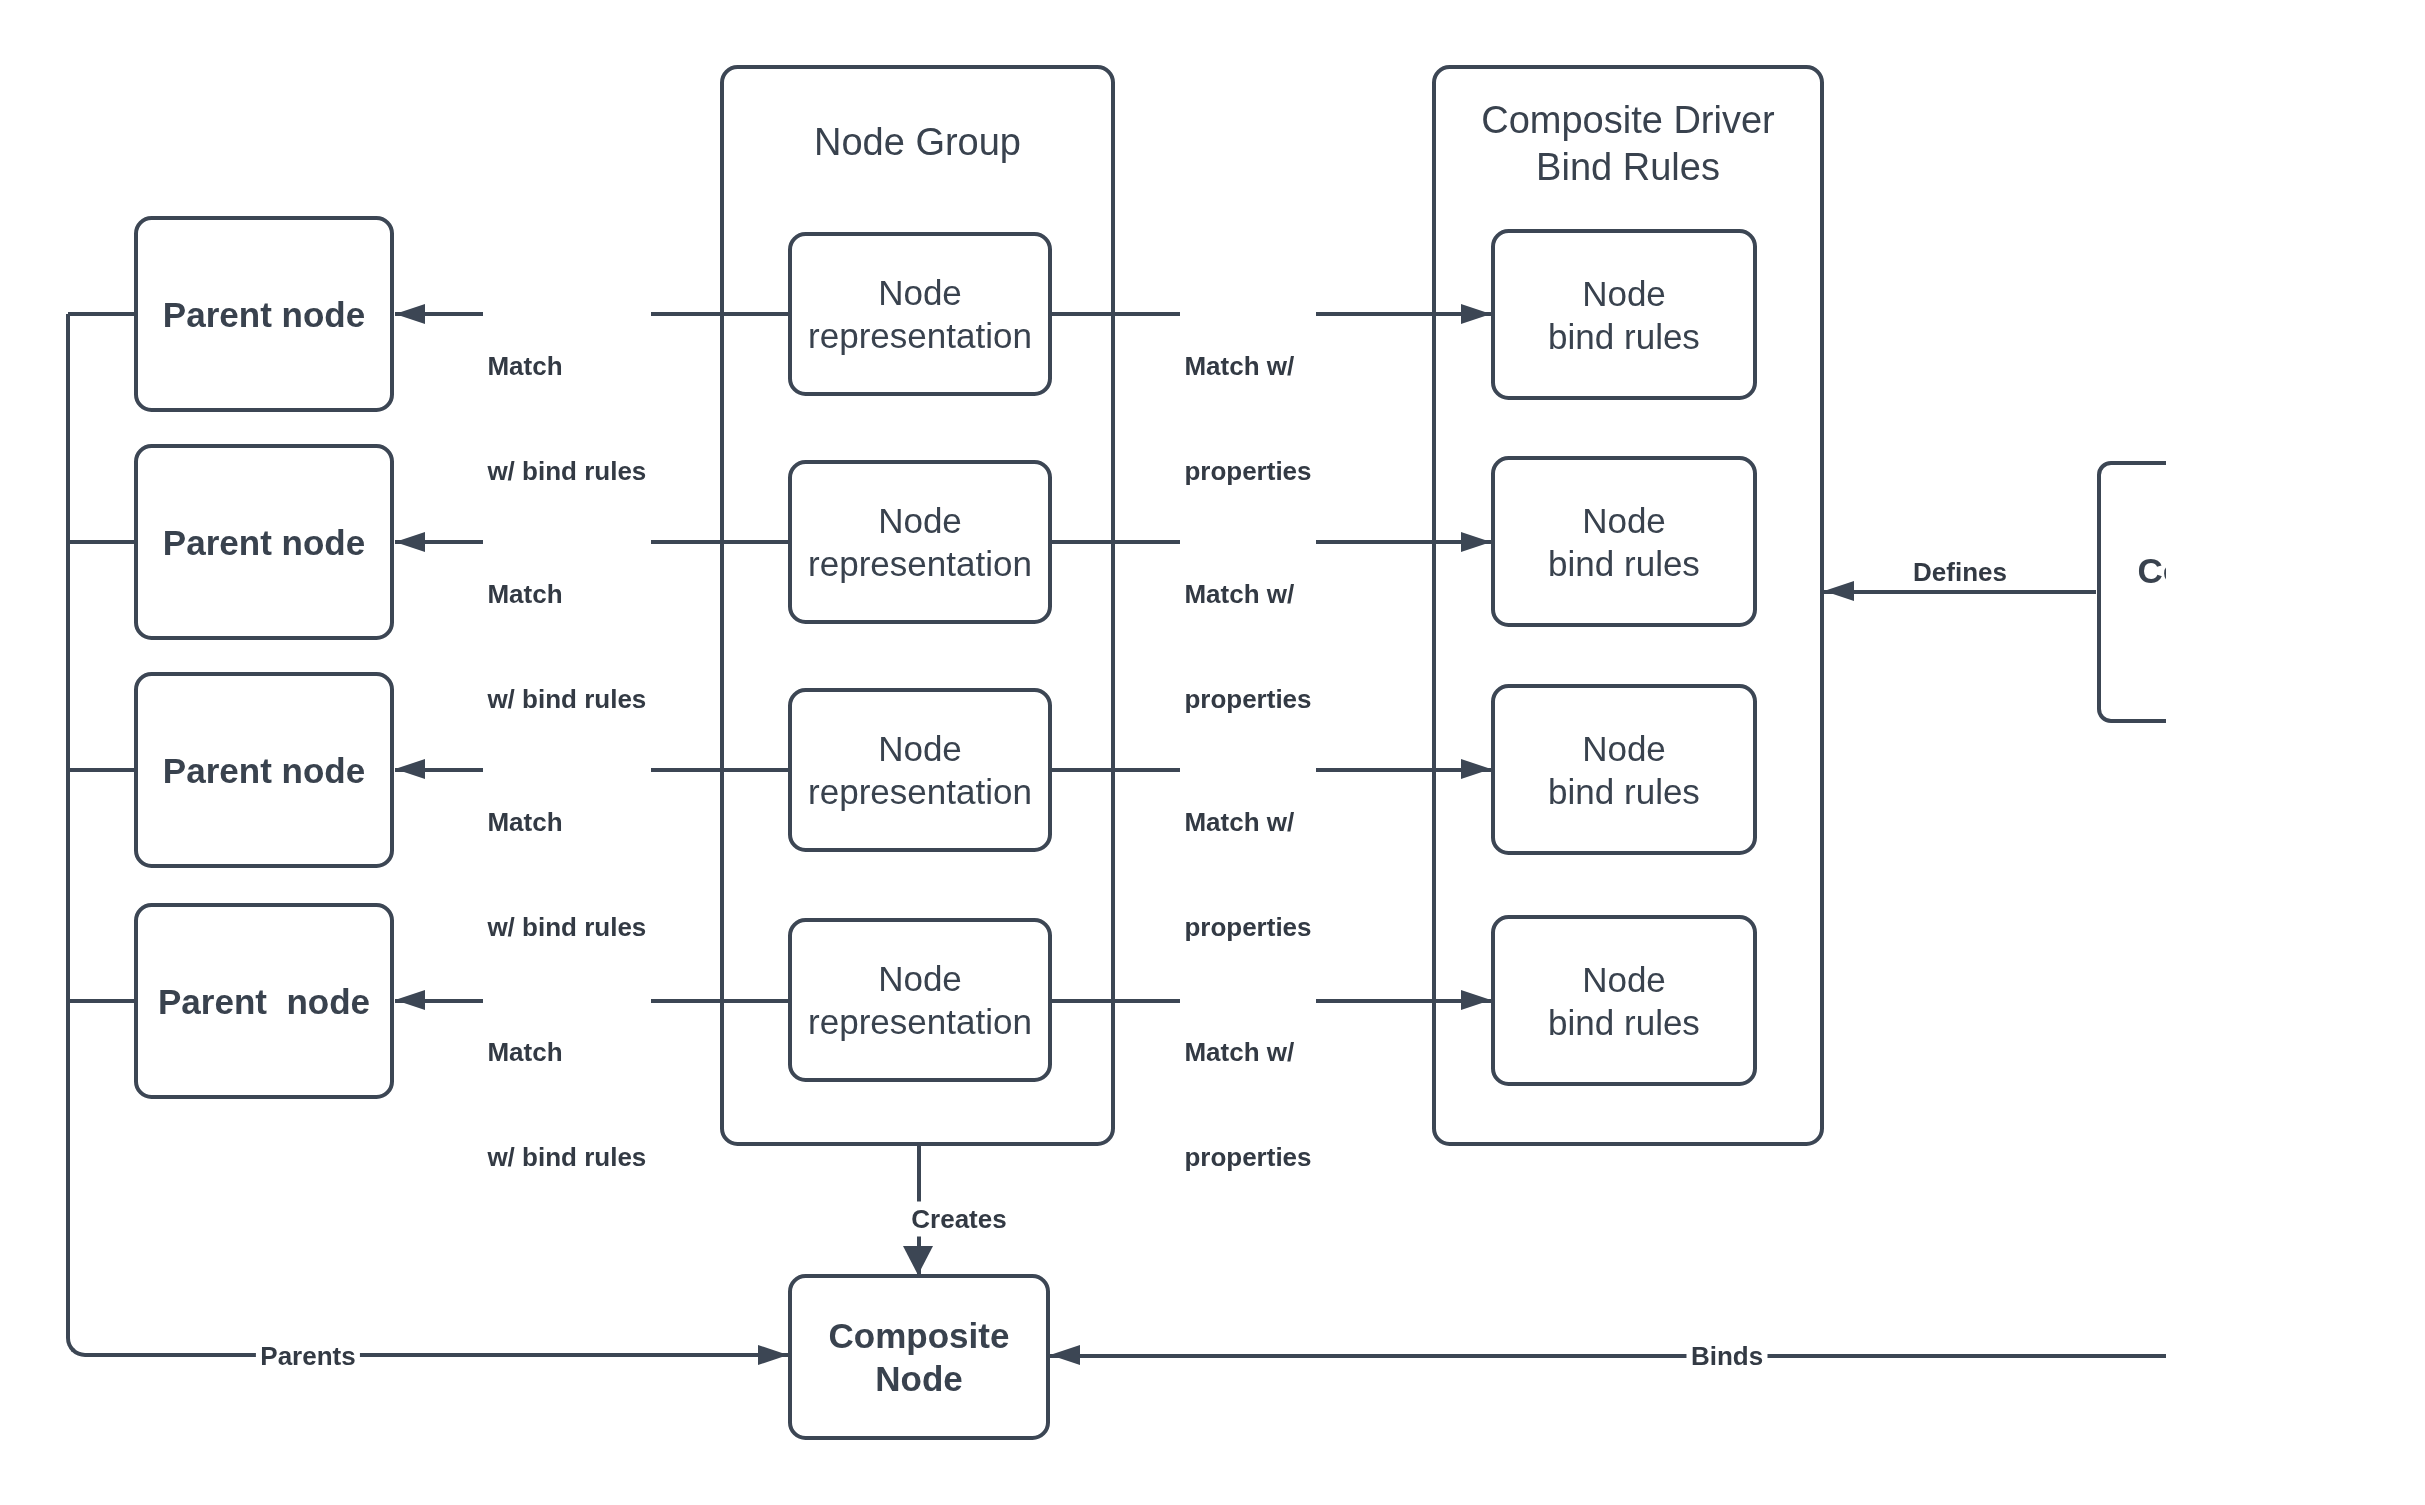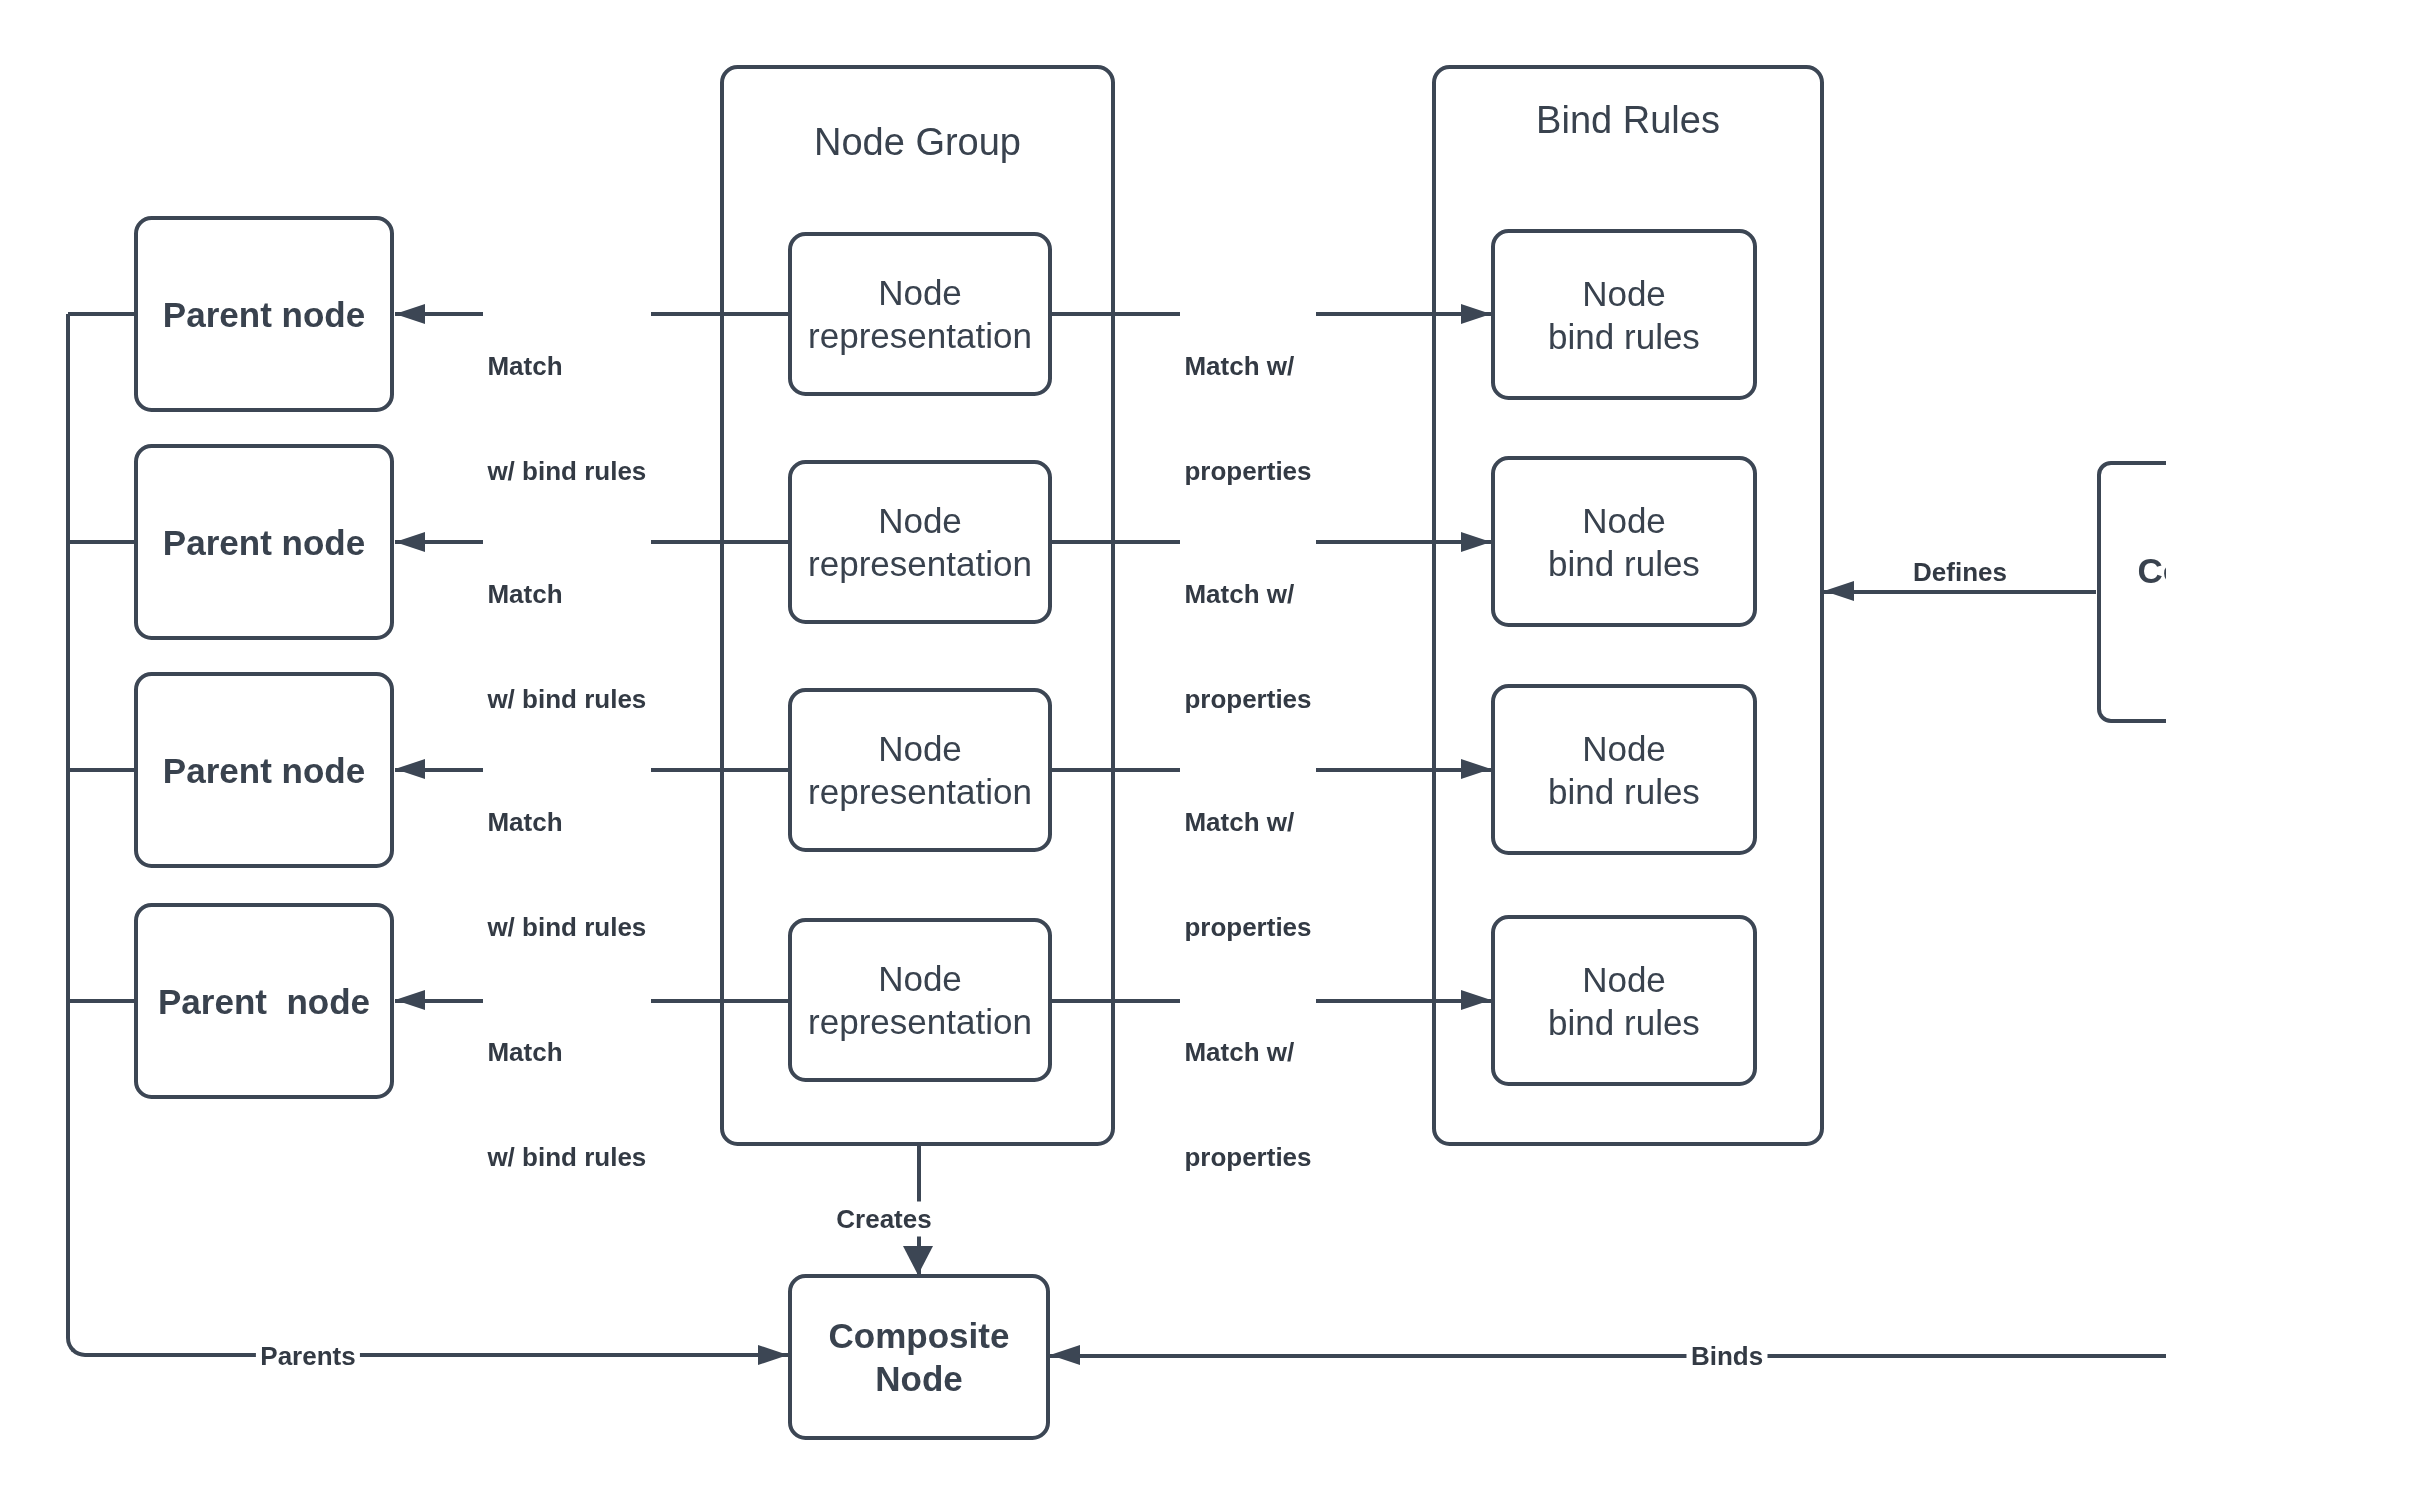--- a/index.html
+++ b/index.html
@@ -41,20 +41,21 @@
 <body>
 
 <div class="stage">
 
   <div class="container" style="left:720px;top:65px;width:395px;height:1081px;">
     <div class="container-header" style="top:50px;">Node Group</div>
   </div>
 
   <div class="container" style="left:1432px;top:65px;width:392px;height:1081px;">
     <div class="container-header" style="top:28px;">
+      <div>Composite Driver</div>
       <div>Bind Rules</div>
     </div>
   </div>
 
   <div class="elbow-bl" style="left:66px;top:314px;width:722px;height:1043px;"></div>
   <div class="hline" style="left:68px;top:312px;width:66px;"></div>
   <div class="hline" style="left:68px;top:540px;width:66px;"></div>
   <div class="hline" style="left:68px;top:768px;width:66px;"></div>
   <div class="hline" style="left:68px;top:999px;width:66px;"></div>
   <div class="arr arr-right" style="left:758px;top:1345px;"></div>
@@ -159,21 +160,21 @@
     <span class="ln">Node</span>
     <span class="ln">bind rules</span>
   </div>
 
   <div class="hline" style="left:1824px;top:590px;width:272px;"></div>
   <div class="arr arr-left" style="left:1824px;top:581px;"></div>
   <div class="edge-label center" style="left:1960px;top:572px;">Defines</div>
 
   <div class="vline" style="left:917px;top:1145px;height:129px;"></div>
   <div class="arr arr-down" style="left:903px;top:1246px;"></div>
-  <div class="edge-label center" style="left:884px;top:1219px;">Creates</div>
+  <div class="edge-label center" style="left:959px;top:1219px;">Creates</div>
 
   <div class="box bold" style="left:2097px;top:461px;width:262px;height:262px;border-radius:14px;">
     <span class="ln">Composite</span>
     <span class="ln">rules</span>
   </div>
 
   <div class="box bold" style="left:788px;top:1274px;width:262px;height:166px;">
     <span class="ln">Composite</span>
     <span class="ln">Node</span>
   </div>

